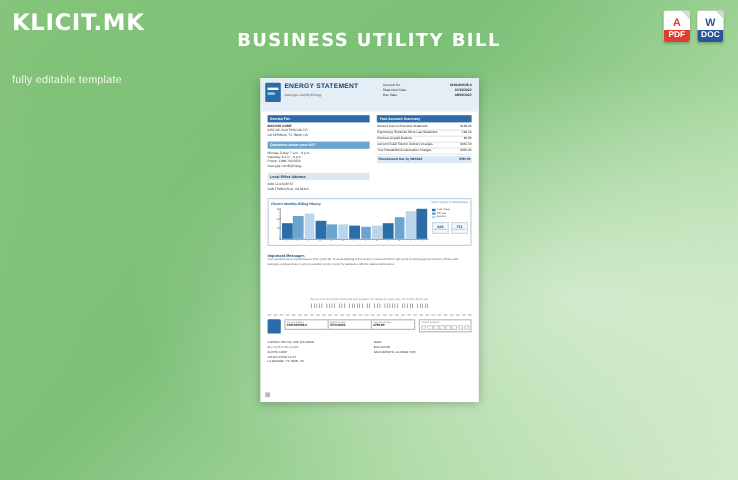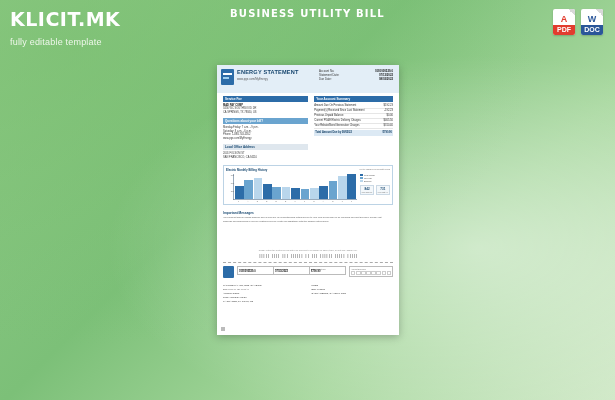--- a/index.html
+++ b/index.html
@@ -20,26 +20,26 @@
     pointer-events: none;
   }
   .brand {
     position: absolute; left: 10px; top: 8px;
   }
   .brand-title {
     font-size: 19px; font-weight: bold; color: #ffffff; letter-spacing: 0.5px;
     font-family: "DejaVu Sans", sans-serif;
   }
   .brand-sub {
-    font-size: 9px; color: #eef7ea; margin-top: 7px; letter-spacing: 0.2px;
+    font-size: 9px; color: #eef7ea; margin-top: 31px; letter-spacing: 0.2px;
   }
   .header-title {
-    position: absolute; left: 0; right: 0; top: 8px;
+    position: absolute; left: 0; right: 0; top: 24px;
     text-align: center;
-    font-size: 10px; font-weight: bold; color: #ffffff;
+    font-size: 15px; font-weight: bold; color: #ffffff;
     letter-spacing: 1.2px;
     font-family: "DejaVu Sans", sans-serif;
   }
   .file-icons {
     position: absolute; right: 12px; top: 9px;
     display: flex; gap: 6px;
   }
   .file-icon {
     width: 22px; height: 26px; background: #ffffff; border-radius: 2px;
     position: relative; box-shadow: 0 1px 2px rgba(0,0,0,0.2);

